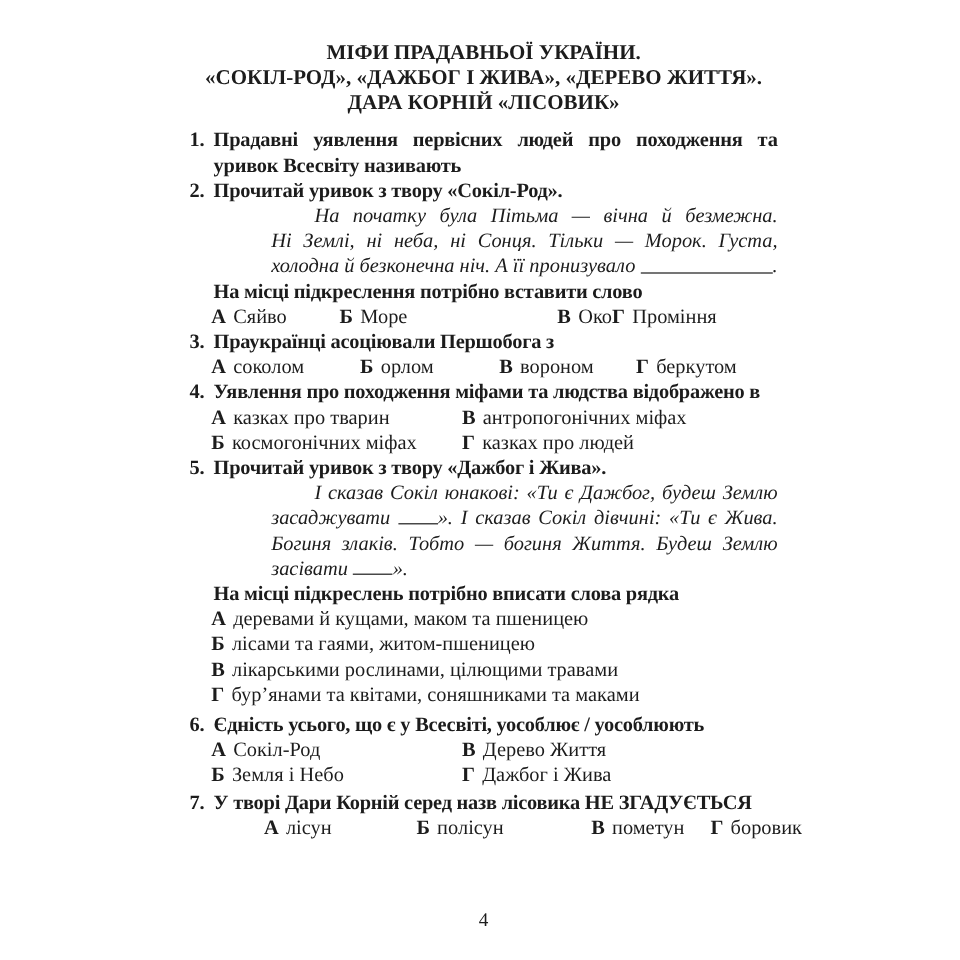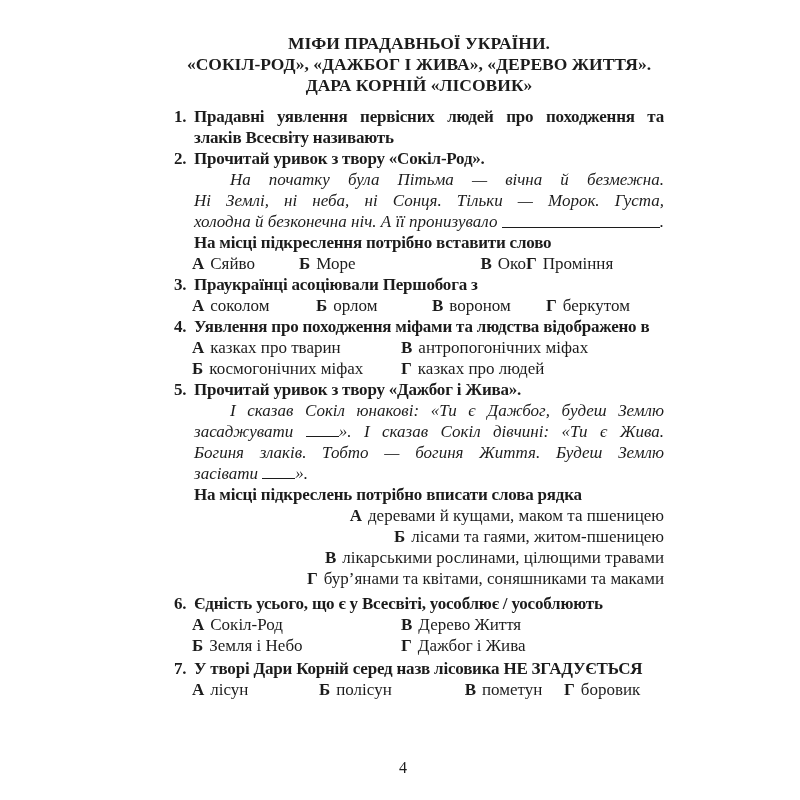--- a/index.html
+++ b/index.html
@@ -4,38 +4,38 @@
 <style>
   html,body { margin:0; padding:0; }
   body {
     width:800px; height:800px; background:#ffffff;
     font-family:"Liberation Serif","DejaVu Serif",serif;
     color:#1c1c1c;
     overflow:hidden;
   }
   .sheet { position:relative; width:800px; height:800px; background:#ffffff; }
   .content {
-    position:absolute; left:174px; top:0; width:490px;
+    position:absolute; left:158px; top:0; width:490px;
     padding-top:33px;
     font-size:17px; line-height:21px;
   }
   
   .title { text-align:center; font-weight:bold; font-size:17.5px; margin-bottom:10px; }
   .title div { line-height:21px; }
   
   .question { position:relative; }
   .q-header {
     position:relative; padding-left:20px; font-weight:bold; letter-spacing:-0.2px;
   }
   .q-num { position:absolute; left:0; top:0; }
   .hline { white-space:nowrap; }
   .hline.j { white-space:normal; text-align:justify; text-align-last:justify; }
   
   .excerpt { padding-left:20px; font-style:italic; }
-  .xline { text-align:justify; text-align-last:justify; }
+  .xline { text-align:justify; text-align-last:justify;margin-left:48px; }
   .xline.indent { text-indent:36px; }
   .xline.last { text-align-last:left; }
   .fline { display:flex; text-align:left; text-indent:0; }
   .fline .txt { white-space:pre; }
   .blank {
     display:inline-block; width:33px; height:13px;
     border-bottom:1.4px solid #1c1c1c;
   }
   .blank.fill {
     display:block; flex:1 1 auto; width:auto; height:auto;
@@ -46,29 +46,29 @@
   
   .opts { margin-left:18px; }
   .opts .letter { font-weight:bold; margin-right:6px; }
   .opts .opt { white-space:nowrap; }
   .opts-grid2 {
     display:grid; grid-template-columns:209px 1fr;
     grid-auto-flow:column; grid-template-rows:repeat(2,21px);
   }
   .opts-row { display:flex; }
   .opts-row .opt { flex:0 0 auto; }
-  .opts-list .opt { display:block;text-align:right; }
+  .opts-list .opt { display:block; }
   
   [data-name="question-2"] .opts-row .opt:nth-child(1){ width:107px; }
   [data-name="question-2"] .opts-row .opt:nth-child(2){ width:102px; }
   [data-name="question-2"] .opts-row .opt:nth-child(3){ width:125px;text-align:right; }
   [data-name="question-3"] .opts-row .opt:nth-child(1){ width:124px; }
   [data-name="question-3"] .opts-row .opt:nth-child(2){ width:83px; }
   [data-name="question-3"] .opts-row .opt:nth-child(3){ width:114px;margin-left:33px; }
-  [data-name="question-7"] .opts-row .opt:nth-child(1){ width:127px; }
+  [data-name="question-7"] .opts-row .opt:nth-child(1){ width:127px;margin-left:44px; }
   [data-name="question-7"] .opts-row .opt:nth-child(2){ width:124px; }
   [data-name="question-7"] .opts-row .opt:nth-child(3){ width:121px;text-align:center; }
   
   [data-name="question-6"] { margin-top:4px; }
   [data-name="question-7"] { margin-top:2px; }
   
   .page-num {
     position:absolute; top:757px; left:158px; width:490px;
     text-align:center; font-size:16px; line-height:21px;
   }
@@ -81,21 +81,21 @@
     <div class="title" data-name="page-title">
       <div data-name="title-line-1">МІФИ ПРАДАВНЬОЇ УКРАЇНИ.</div>
       <div data-name="title-line-2">«СОКІЛ-РОД», «ДАЖБОГ І ЖИВА», «ДЕРЕВО ЖИТТЯ».</div>
       <div data-name="title-line-3">ДАРА КОРНІЙ «ЛІСОВИК»</div>
     </div>
     <div id="questions" data-name="questions-list">
         <div class="question" data-name="question-1">
           <div class="q-header" data-name="question-1-text">
             <span class="q-num" data-name="question-1-number">1.</span>
             <div class="hline j" data-name="question-text-line">Прадавні уявлення первісних людей про походження та</div>
-            <div class="hline" data-name="question-text-line">злаків Всесвіту називають</div>
+            <div class="hline" data-name="question-text-line">уривок Всесвіту називають</div>
           </div>
         </div>
         <div class="question" data-name="question-2">
           <div class="q-header" data-name="question-2-text">
             <span class="q-num" data-name="question-2-number">2.</span>
             <div class="hline" data-name="question-text-line">Прочитай уривок з твору «Сокіл-Род».</div>
           </div>
           <div class="excerpt" data-name="question-2-excerpt">
             <div class="xline indent" data-name="excerpt-line">На початку була Пітьма — вічна й безмежна.</div>
             <div class="xline" data-name="excerpt-line">Ні Землі, ні неба, ні Сонця. Тільки — Морок. Густа,</div>

